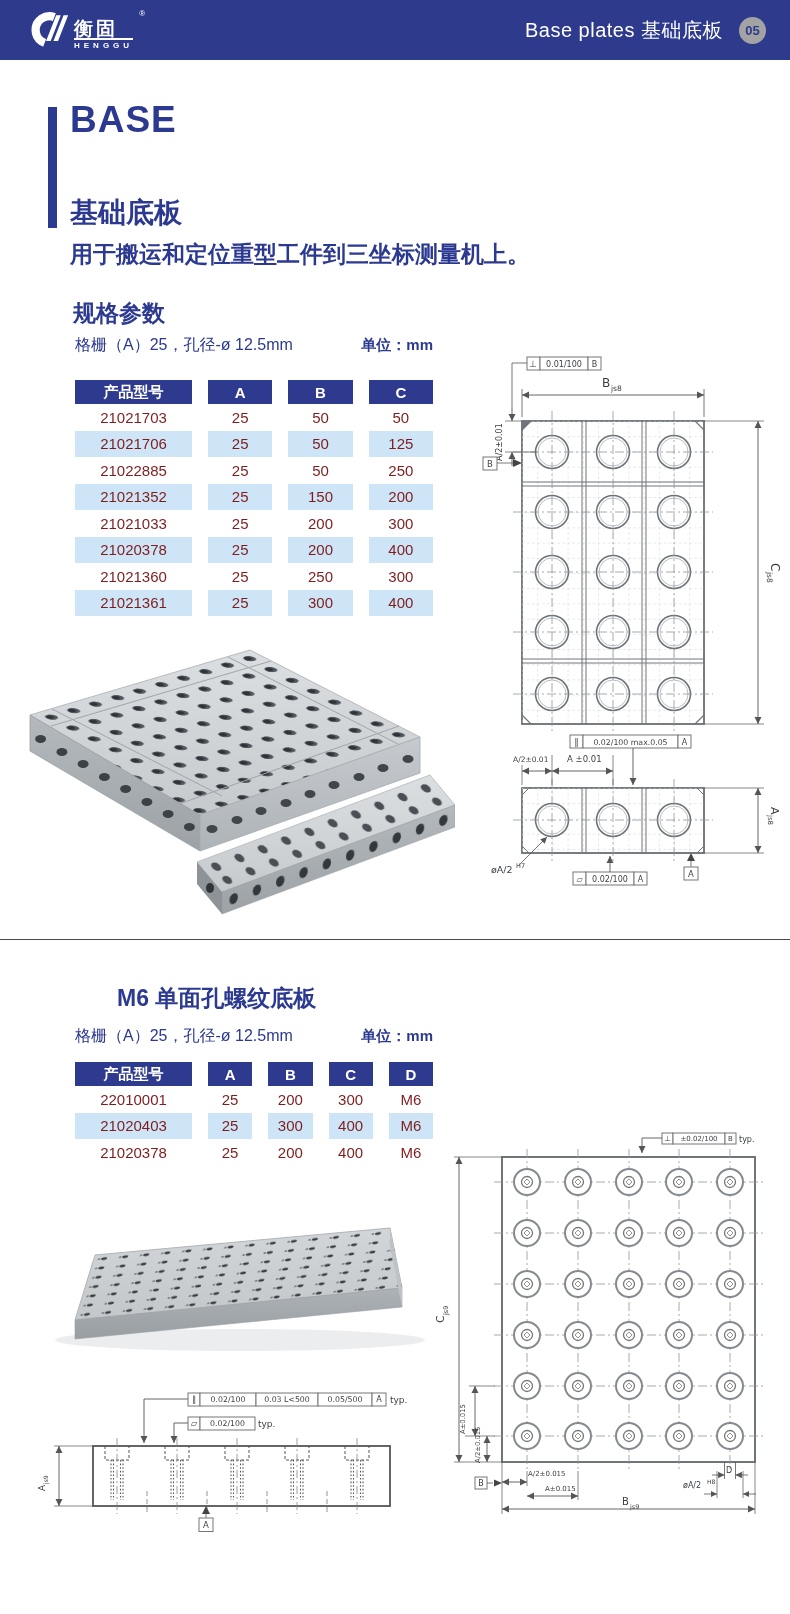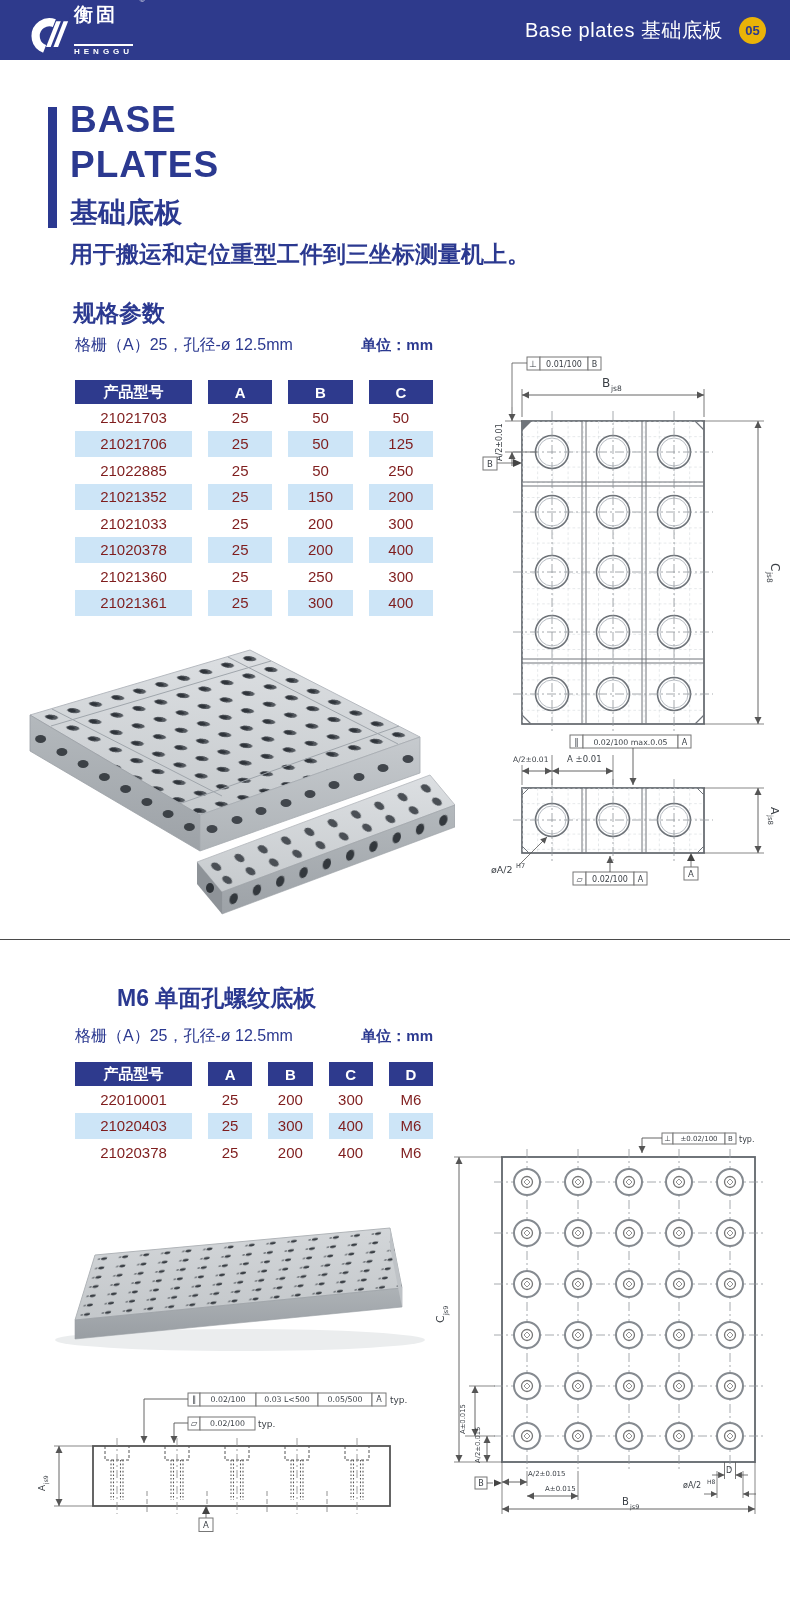--- a/index.html
+++ b/index.html
@@ -4,26 +4,26 @@
 <style>
   html,body{margin:0;padding:0;background:#fff;}
   .page{position:relative;width:790px;height:1614px;background:#fff;overflow:hidden;
         font-family:"Liberation Sans",sans-serif;}
   svg text{font-family:"DejaVu Sans","Liberation Sans",sans-serif;fill:#3a3f45;}
   
   .topbar{position:absolute;left:0;top:0;width:790px;height:60px;background:#2e3a8c;color:#fff;
           display:flex;align-items:center;justify-content:space-between;padding:0 24px;box-sizing:border-box;}
   .logo{display:flex;align-items:flex-end;gap:4px;}
   .logo-text{display:flex;flex-direction:column;line-height:1;position:relative;padding-right:10px;}
-  .logo-cn{font-size:19px;font-weight:700;letter-spacing:3px;border-bottom:2px solid #fff;padding-bottom:20px;}
+  .logo-cn{font-size:19px;font-weight:700;letter-spacing:3px;border-bottom:2px solid #fff;padding-bottom:0;}
   .logo-en{font-size:8px;letter-spacing:4px;margin-top:2px;font-weight:700;}
   .reg{position:absolute;right:-2px;top:-9px;font-size:8px;}
   .header-right{display:flex;align-items:center;gap:16px;}
   .header-title{font-size:20px;letter-spacing:.5px;}
-  .badge{width:27px;height:27px;border-radius:50%;background:#eab308;color:#2e3a8c;font-weight:700;
+  .badge{width:27px;height:27px;border-radius:50%;background:#a3a3a3;color:#2e3a8c;font-weight:700;
          font-size:13px;display:flex;align-items:center;justify-content:center;}
   
   .accent-bar{position:absolute;left:48px;top:107px;width:9px;height:121px;background:#2b3990;}
   .title-en{position:absolute;left:70px;top:97px;font-size:37px;font-weight:700;color:#2b3990;
             line-height:45px;letter-spacing:1px;}
   .title-cn{position:absolute;left:70px;top:194px;font-size:28px;font-weight:700;color:#2b3990;}
   .desc{position:absolute;left:70px;top:239px;font-size:23px;font-weight:600;color:#2b3990;}
   .sec-heading{position:absolute;font-size:23px;font-weight:700;color:#2b3990;}
   .spec-row{position:absolute;width:358px;display:flex;justify-content:space-between;align-items:baseline;}
   .spec-text{font-size:16px;font-weight:400;color:#2b3990;}
@@ -59,21 +59,20 @@
     </div>
     <div class="header-right">
       <span class="header-title">Base plates 基础底板</span>
       <span class="badge">05</span>
     </div>
   </header>
 
   <div class="accent-bar"></div>
   <div class="title-en">
     <div>BASE</div>
-    <div>PLATES</div>
   </div>
   <div class="title-cn">基础底板</div>
   <div class="desc">用于搬运和定位重型工件到三坐标测量机上。</div>
 
   <div class="sec-heading" style="left:73px;top:298px;">规格参数</div>
   <div class="spec-row" style="left:75px;top:335px;">
     <span class="spec-text">格栅（A）25，孔径-ø 12.5mm</span>
     <span class="unit-text">单位：mm</span>
   </div>
 

